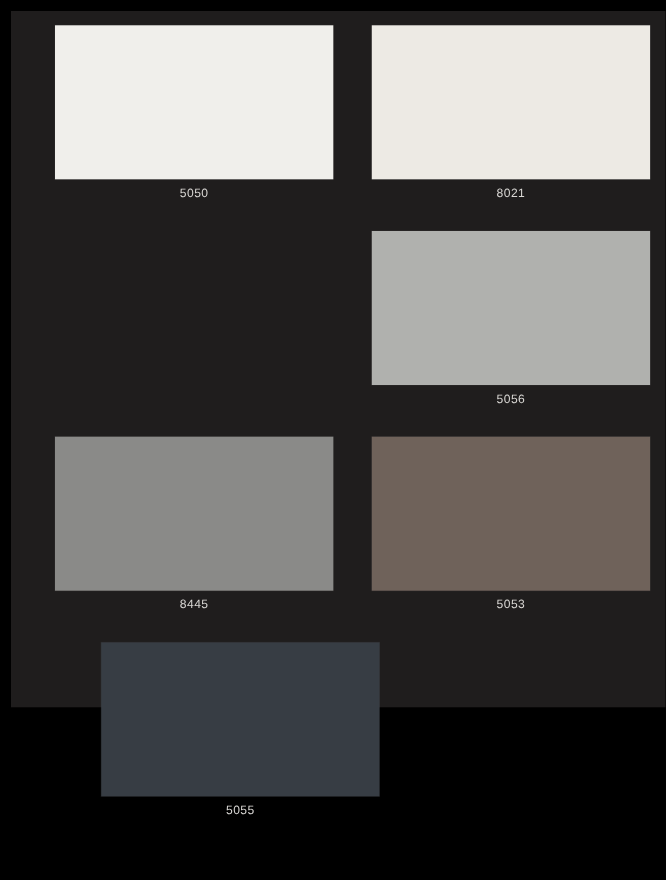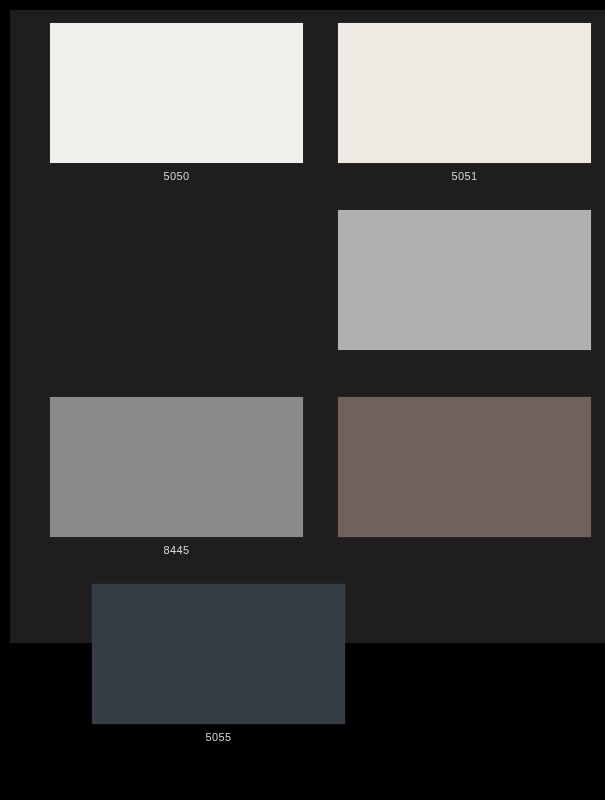--- a/index.html
+++ b/index.html
@@ -87,35 +87,37 @@
   <div id="board-surface" style="background: rgb(31, 29, 29);">
     <div class="swatch-grid">
 
       <div class="swatch-cell col-left row-1">
         <span class="swatch-chip" style="background: rgb(240, 239, 235);"></span>
         <span class="swatch-label" style="color: rgb(216, 214, 211);">5050</span>
       </div>
 
       <div class="swatch-cell col-right row-1">
         <span class="swatch-chip" style="background: rgb(237, 234, 228);"></span>
-        <span class="swatch-label" style="color: rgb(216, 214, 211);">5051</span>
+        <span class="swatch-label" style="color: rgb(216, 214, 211);">8021</span>
       </div>
 
 
       <div class="swatch-cell col-right row-2">
         <span class="swatch-chip" style="background: rgb(176, 177, 174);"></span>
+        <span class="swatch-label" style="color: rgb(216, 214, 211);">5056</span>
       </div>
 
       <div class="swatch-cell col-left row-3">
         <span class="swatch-chip" style="background: rgb(138, 138, 136);"></span>
         <span class="swatch-label" style="color: rgb(216, 214, 211);">8445</span>
       </div>
 
       <div class="swatch-cell col-right row-3">
         <span class="swatch-chip" style="background: rgb(111, 98, 90);"></span>
+        <span class="swatch-label" style="color: rgb(216, 214, 211);">5053</span>
       </div>
 
       <div class="swatch-cell col-left row-4">
         <span class="swatch-chip" style="background: rgb(55, 61, 68);"></span>
         <span class="swatch-label" style="color: rgb(216, 214, 211);">5055</span>
       </div>
 
     </div>
   </div>
 </div>

